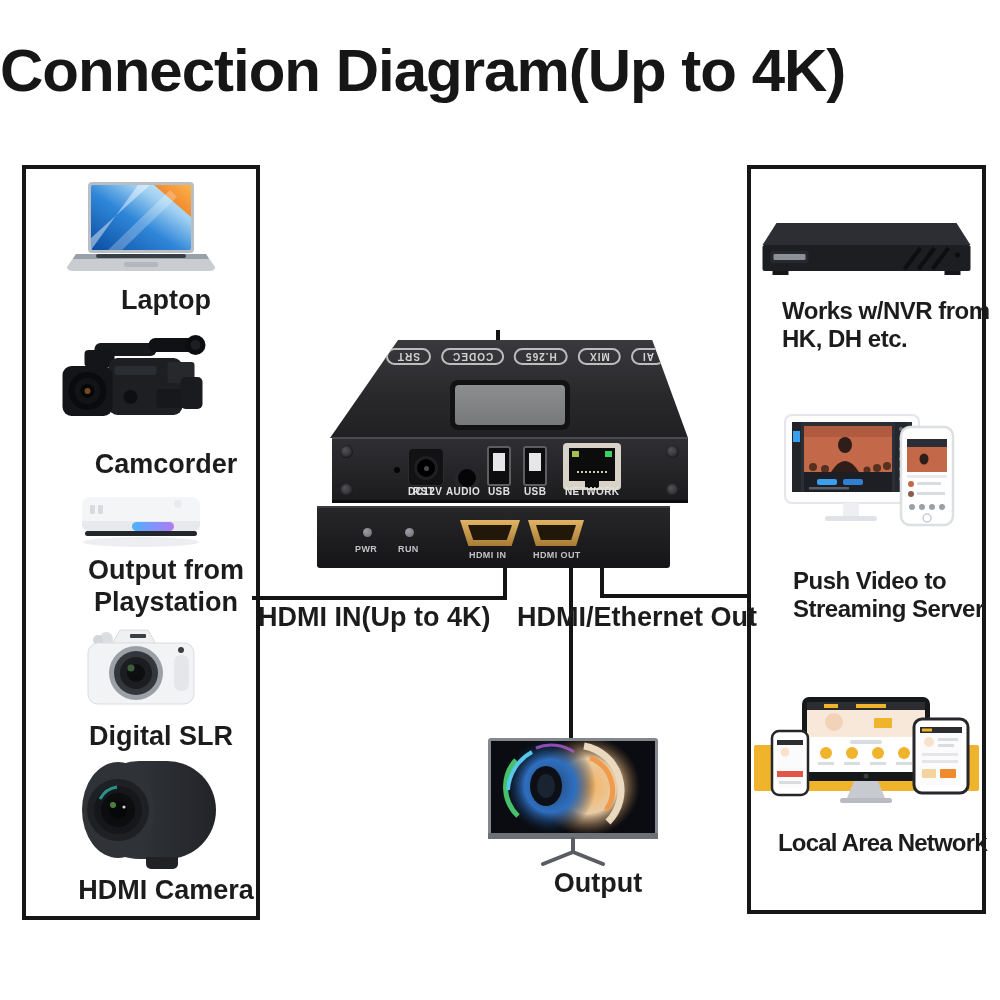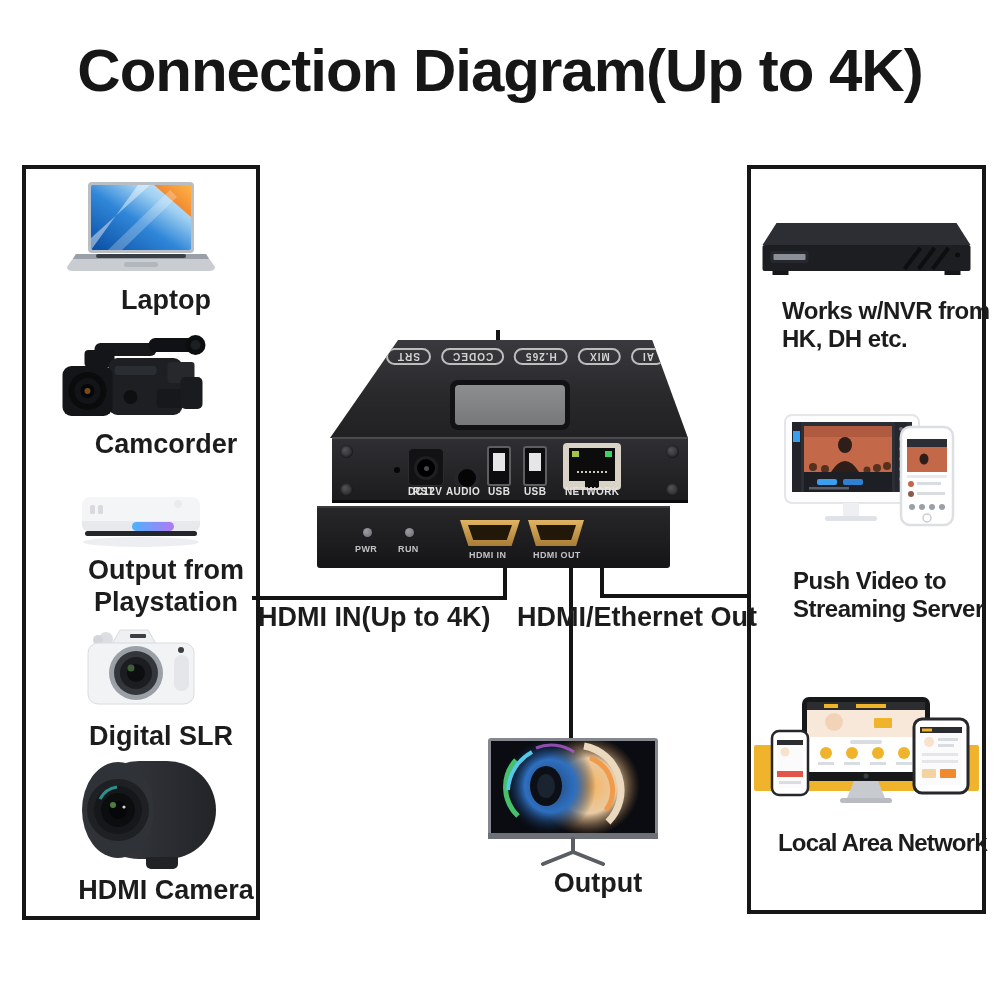--- a/index.html
+++ b/index.html
@@ -1,19 +1,19 @@
 <!DOCTYPE html>
 <html><head>
 <meta charset="utf-8">
 <style>
   html,body{margin:0;padding:0;background:#ffffff;}
   .stage{position:relative;width:1000px;height:1000px;background:#ffffff;overflow:hidden;
          font-family:"Liberation Sans",sans-serif;color:#1b1b1b;}
   .abs{position:absolute;}
-  .title{left:0;top:36px;width:1000px;text-align:center;font-size:60px;font-weight:bold;
+  .title{left:0;top:36px;width:1000px;font-size:60px;font-weight:bold;
          letter-spacing:-1px;color:#161616;}
   .box{border:4px solid #161616;background:#ffffff;}
   .cap{font-weight:bold;color:#1c1c1c;line-height:1.18;padding-left:25px;}
   .cap.center{text-align:center;}
   .ann{font-weight:bold;color:#1c1c1c;font-size:27px;white-space:nowrap;}
   .line{background:#141414;}
   
   .dev-top{left:330px;top:340px;width:358px;height:98px;
            clip-path:polygon(19% 0,90% 0,100% 100%,0 100%);
            background:linear-gradient(180deg,#3a3a3e 0%,#29292c 55%,#212124 100%);}
@@ -93,21 +93,21 @@
         <rect x="96" y="56" width="27" height="19" rx="4" fill="#17181b"></rect>
         <circle cx="70" cy="64" r="7" fill="#0e0f11"></circle>
         <rect x="120" y="44" width="22" height="32" rx="5" fill="#191b1e"></rect>
         <rect x="2" y="33" width="50" height="50" rx="9" fill="#141518"></rect>
         <circle cx="27" cy="58" r="19" fill="#0a0b0c"></circle>
         <circle cx="27" cy="58" r="13" fill="#131417"></circle>
         <circle cx="27" cy="58" r="7" fill="#060708"></circle>
         <circle cx="27" cy="58" r="3" fill="#7a4a1e"></circle>
       </svg>
     </div>
-    <div class="abs cap center" style="left:0;top:260px;width:230px;font-size:27px;">Camcorder</div>
+    <div class="abs cap center" style="left:0;top:280px;width:230px;font-size:27px;">Camcorder</div>
 
     <div class="abs" style="left:48px;top:320px;width:134px;height:60px;">
       <svg viewBox="0 0 130 60" width="134" height="60">
         <defs>
           <linearGradient id="psg" x1="0" x2="1">
             <stop offset="0" stop-color="#4db2ff"></stop>
               <stop offset="1" stop-color="#b279f2"></stop>
           </linearGradient>
         </defs>
         <ellipse cx="65" cy="53" rx="58" ry="5" fill="#eceef1"></ellipse>

